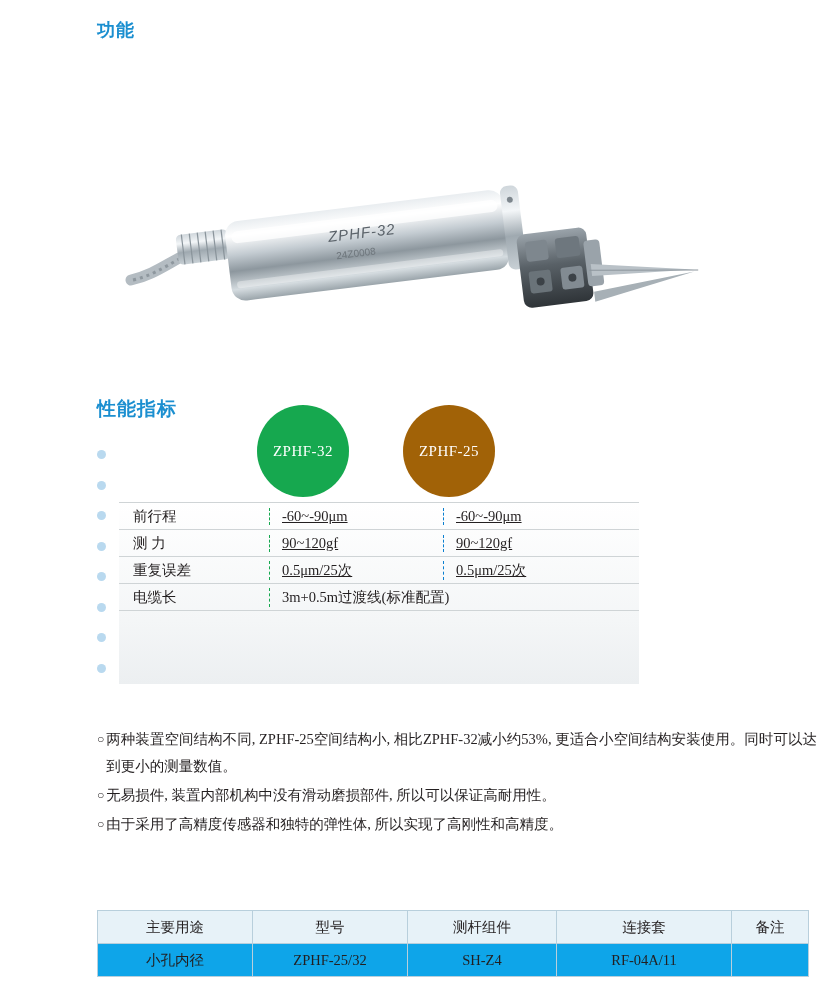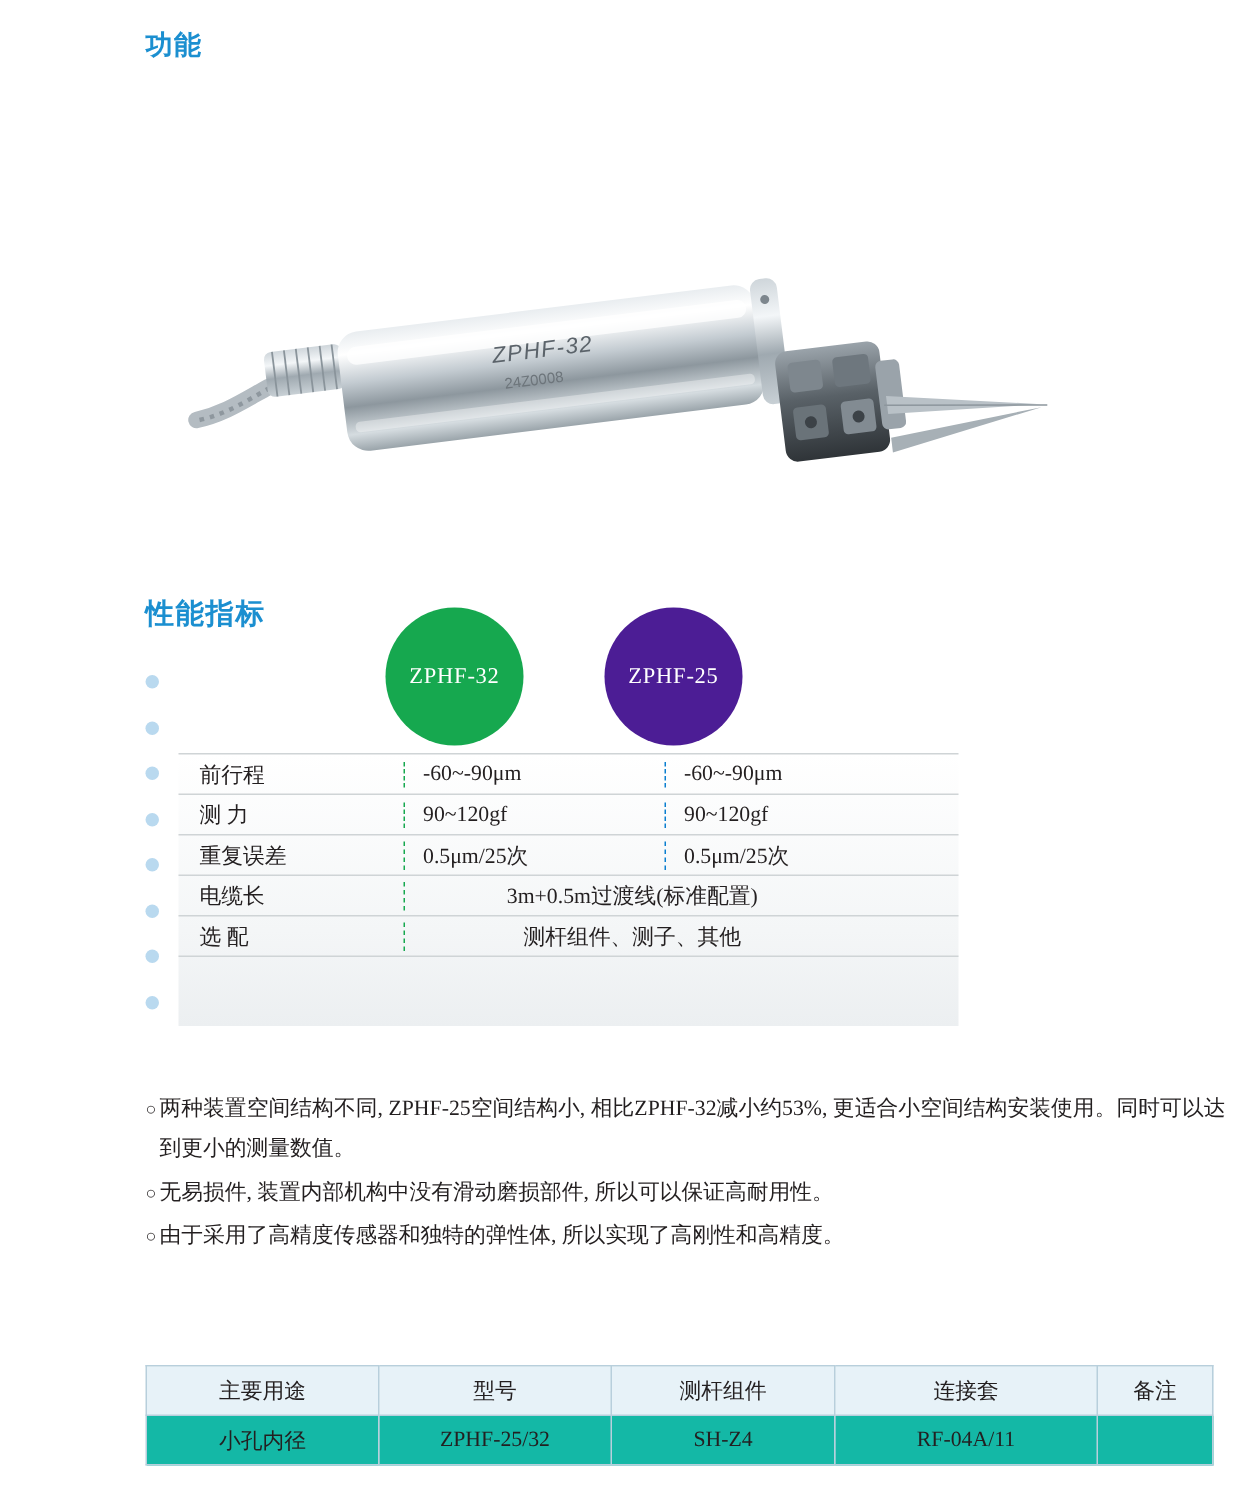--- a/index.html
+++ b/index.html
@@ -44,21 +44,21 @@
   .spec-wrap{position:absolute;left:56px;top:400px;width:560px;height:290px;}
 
   .bubble{
     position:absolute;width:92px;height:92px;border-radius:50%;
     color:#ffffff;font-size:15px;
     font-family:"Liberation Serif", serif;
     display:flex;align-items:center;justify-content:center;
     letter-spacing:0.5px;
   }
   .bubble.green{left:160px;top:5px;background:#16a84f;}
-  .bubble.blue{left:306px;top:5px;background:#4c1d95;}
+  .bubble.blue{left:306px;top:5px;background:#a16207;}
 
   .dots{position:absolute;left:0;top:50px;width:18px;}
   .dot{
     width:9px;height:9px;border-radius:50%;
     background:#b9d9ef;margin-bottom:21.5px;
   }
 
   .rows{position:absolute;left:22px;top:102px;width:520px;}
   .srow{
     display:flex;align-items:center;height:26px;
@@ -68,26 +68,26 @@
   }
   .srow:first-child{border-top:1px solid #cfd4d6;}
   .srow.last{border-bottom:1px solid #cfd4d6;}
   .c-label{
     width:122px;padding-left:14px;box-sizing:border-box;
     color:#231f20;
   }
   .c-a,.c-b{
     width:146px;box-sizing:border-box;padding-left:12px;
     border-left:1px dashed #16a84f;
+    text-decoration:underline;
   }
   .c-b{border-left:1px dashed #0a7fd0;}
   .c-wide{
     width:292px;box-sizing:border-box;padding-left:12px;
     border-left:1px dashed #16a84f;
-    text-align:center;
   }
   .band{
     position:absolute;left:22px;top:102px;width:520px;height:182px;
     background:linear-gradient(180deg,#ffffff 0%,#f4f6f7 65%,#eceff1 100%);
     z-index:-1;
   }
 
   
   .bullets{
     position:absolute;left:56px;top:726px;width:720px;
@@ -105,21 +105,21 @@
     position:absolute;left:56px;top:910px;width:712px;
     border-collapse:collapse;
     font-size:14.5px;
   }
   .btable th{
     background:#e7f2f8;color:#231f20;font-weight:normal;
     height:30px;border:1px solid #b8cfdc;
     font-family:"Liberation Serif", serif;
   }
   .btable td{
-    background:#14b8a6;height:30px;border:1px solid #b8cfdc;
+    background:#0ea5e9;height:30px;border:1px solid #b8cfdc;
     text-align:center;
   }
 </style>
 </head>
 <body>
 
 <div class="page">
 
   <div class="h-feature">功能</div>
 
@@ -222,24 +222,20 @@
       </div>
       <div class="srow">
         <div class="c-label">重复误差</div>
         <div class="c-a">0.5μm/25次</div>
         <div class="c-b">0.5μm/25次</div>
       </div>
       <div class="srow">
         <div class="c-label">电缆长</div>
         <div class="c-wide">3m+0.5m过渡线(标准配置)</div>
       </div>
-      <div class="srow last">
-        <div class="c-label">选 配</div>
-        <div class="c-wide">测杆组件、测子、其他</div>
-      </div>
     </div>
   </div>
 
   <div class="bullets">
     <div class="bullet">
       <span class="mark">○</span>
       <span class="txt">两种装置空间结构不同, ZPHF-25空间结构小, 相比ZPHF-32减小约53%, 更适合小空间结构安装使用。同时可以达到更小的测量数值。</span>
     </div>
     <div class="bullet">
       <span class="mark">○</span>

